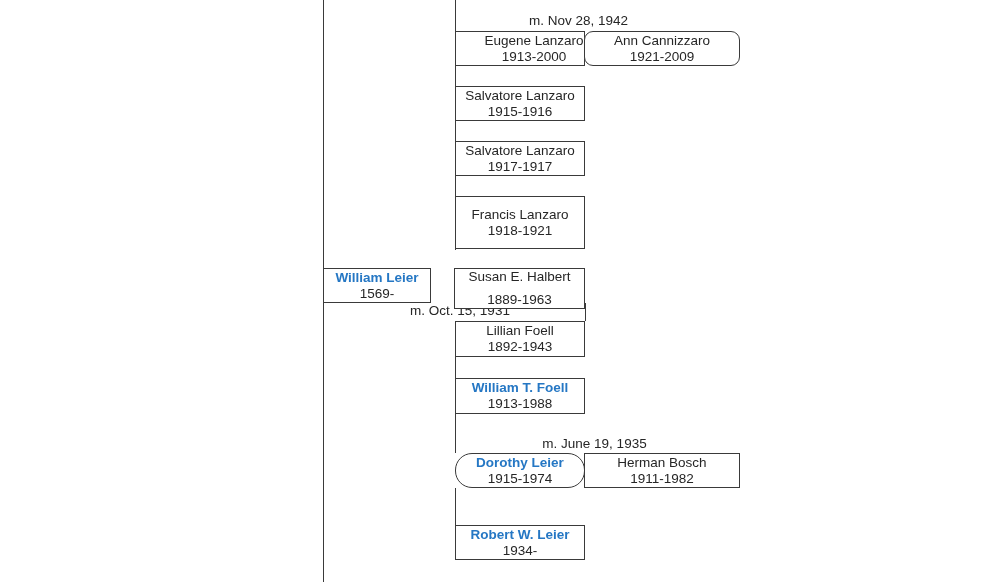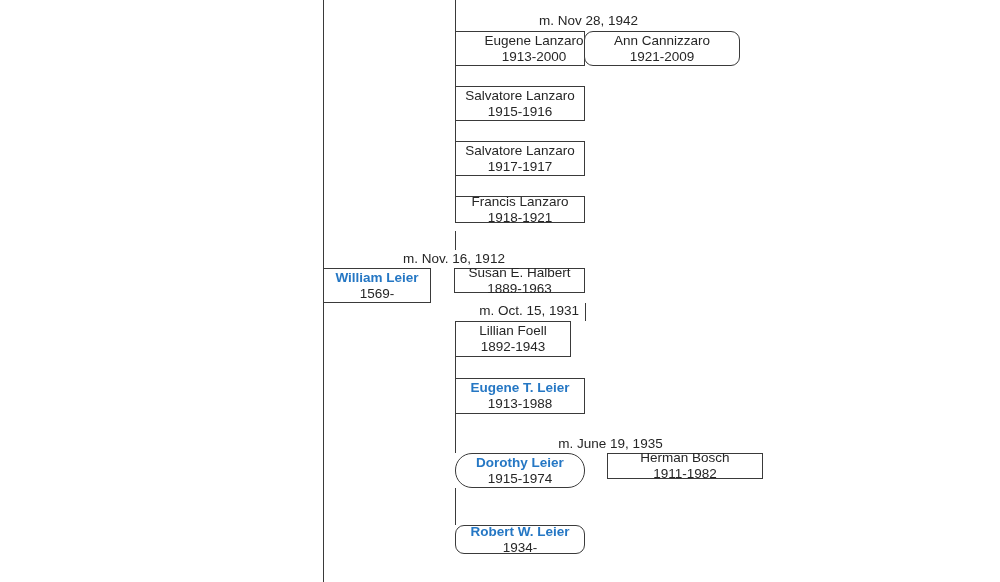--- a/index.html
+++ b/index.html
@@ -34,52 +34,51 @@
   .s5{left:455px;top:231px;height:19px;}
   .s6{left:455px;top:357px;height:21px;}
   .s7{left:455px;top:414px;height:39px;}
   .s8{left:455px;top:488px;height:37px;}
   .s9{left:585px;top:303px;height:18px;}
   
   .b-eugene   {left:455px;top:31px; width:130px;height:35px;padding-left:28px;}
   .b-ann      {left:584px;top:31px; width:156px;height:35px;border-radius:9px;}
   .b-salv1    {left:455px;top:86px; width:130px;height:35px;}
   .b-salv2    {left:455px;top:141px;width:130px;height:35px;}
-  .b-francis  {left:455px;top:196px;width:130px;height:27px;}
+  .b-francis  {left:455px;top:196px;width:130px;height:53px;}
   .b-william  {left:323px;top:268px;width:108px;height:35px;}
-  .b-susan    {left:454px;top:268px;width:131px;height:25px;}
-  .b-lillian  {left:455px;top:321px;width:116px;height:36px;}
+  .b-susan    {left:454px;top:268px;width:131px;height:41px;justify-content:space-between;}
+  .b-lillian  {left:455px;top:321px;width:130px;height:36px;}
   .b-williamT {left:455px;top:378px;width:130px;height:36px;}
   .b-dorothy  {left:455px;top:453px;width:130px;height:35px;border-radius:17px;}
-  .b-herman   {left:584px;top:453px;width:156px;height:26px;margin-left:23px;}
-  .b-robert   {left:455px;top:525px;width:130px;height:29px;border-radius:9px;}
+  .b-herman   {left:584px;top:453px;width:156px;height:35px;}
+  .b-robert   {left:455px;top:525px;width:130px;height:35px;}
   
-  .m1{left:446px;top:12px; width:285px;}
+  .m1{left:436px;top:12px; width:285px;}
   .m2{left:323px;top:250px;width:262px;}
-  .m3{left:317px;top:302px;width:262px;text-align:right;}
-  .m4{left:468px;top:435px;width:285px;}
+  .m3{left:329px;top:302px;width:262px;}
+  .m4{left:452px;top:435px;width:285px;}
 </style>
 </head>
 <body>
 
 <div id="canvas">
 
   <div class="vline sA"></div>
   <div class="vline s1"></div>
   <div class="vline s2"></div>
   <div class="vline s3"></div>
   <div class="vline s4"></div>
   <div class="vline s5"></div>
   <div class="vline s6"></div>
   <div class="vline s7"></div>
   <div class="vline s8"></div>
   <div class="vline s9"></div>
 
   <div class="mlabel m1">m. Nov 28, 1942</div>
-  <div class="mlabel m2">m. Nov. 16, 1912</div>
   <div class="mlabel m3">m. Oct. 15, 1931</div>
   <div class="mlabel m4">m. June 19, 1935</div>
 
   <div class="pbox b-eugene">
     <div class="pname">Eugene Lanzaro</div>
     <div class="pdates">1913-2000</div>
   </div>
 
   <div class="pbox b-ann">
     <div class="pname">Ann Cannizzaro</div>
@@ -110,21 +109,21 @@
     <div class="pname">Susan E. Halbert</div>
     <div class="pdates">1889-1963</div>
   </div>
 
   <div class="pbox b-lillian">
     <div class="pname">Lillian Foell</div>
     <div class="pdates">1892-1943</div>
   </div>
 
   <div class="pbox b-williamT linked">
-    <div class="pname">Eugene T. Leier</div>
+    <div class="pname">William T. Foell</div>
     <div class="pdates">1913-1988</div>
   </div>
 
   <div class="pbox b-dorothy linked">
     <div class="pname">Dorothy Leier</div>
     <div class="pdates">1915-1974</div>
   </div>
 
   <div class="pbox b-herman">
     <div class="pname">Herman Bosch</div>

